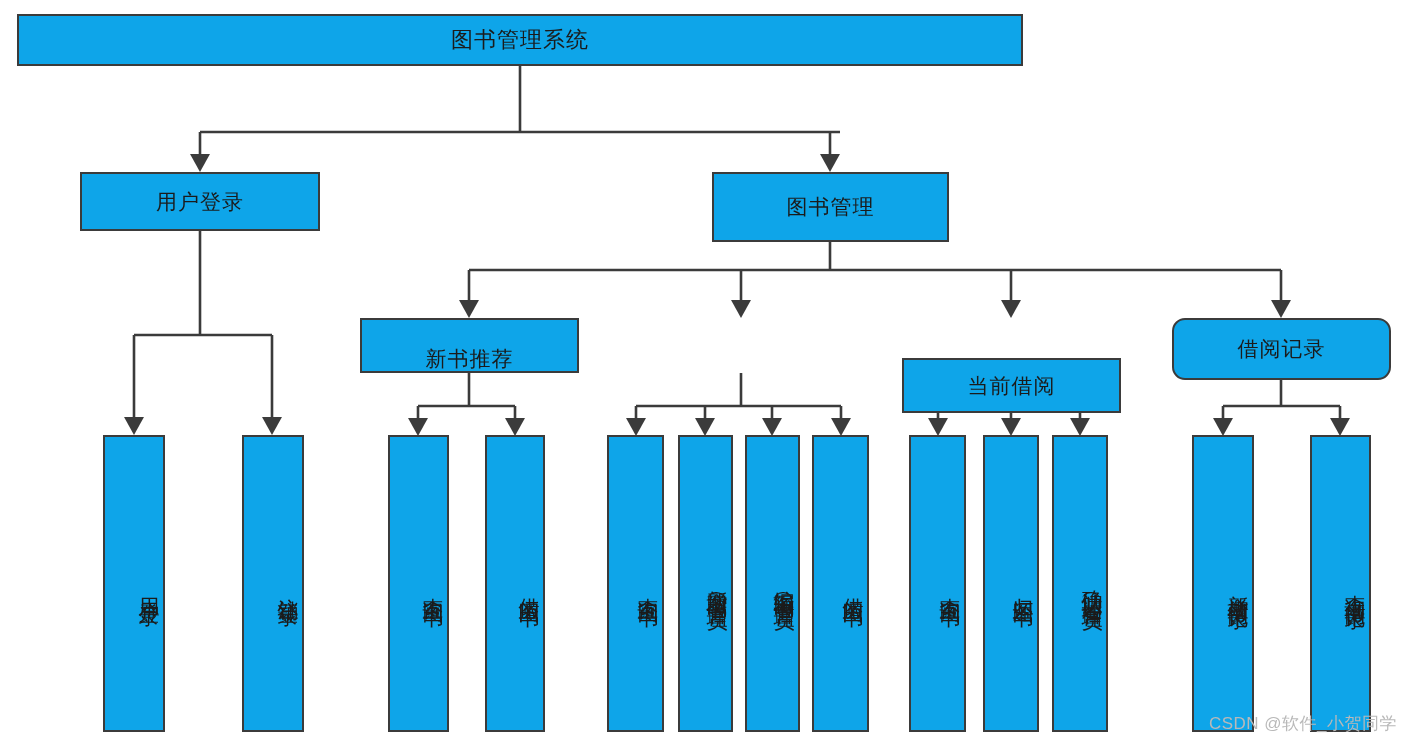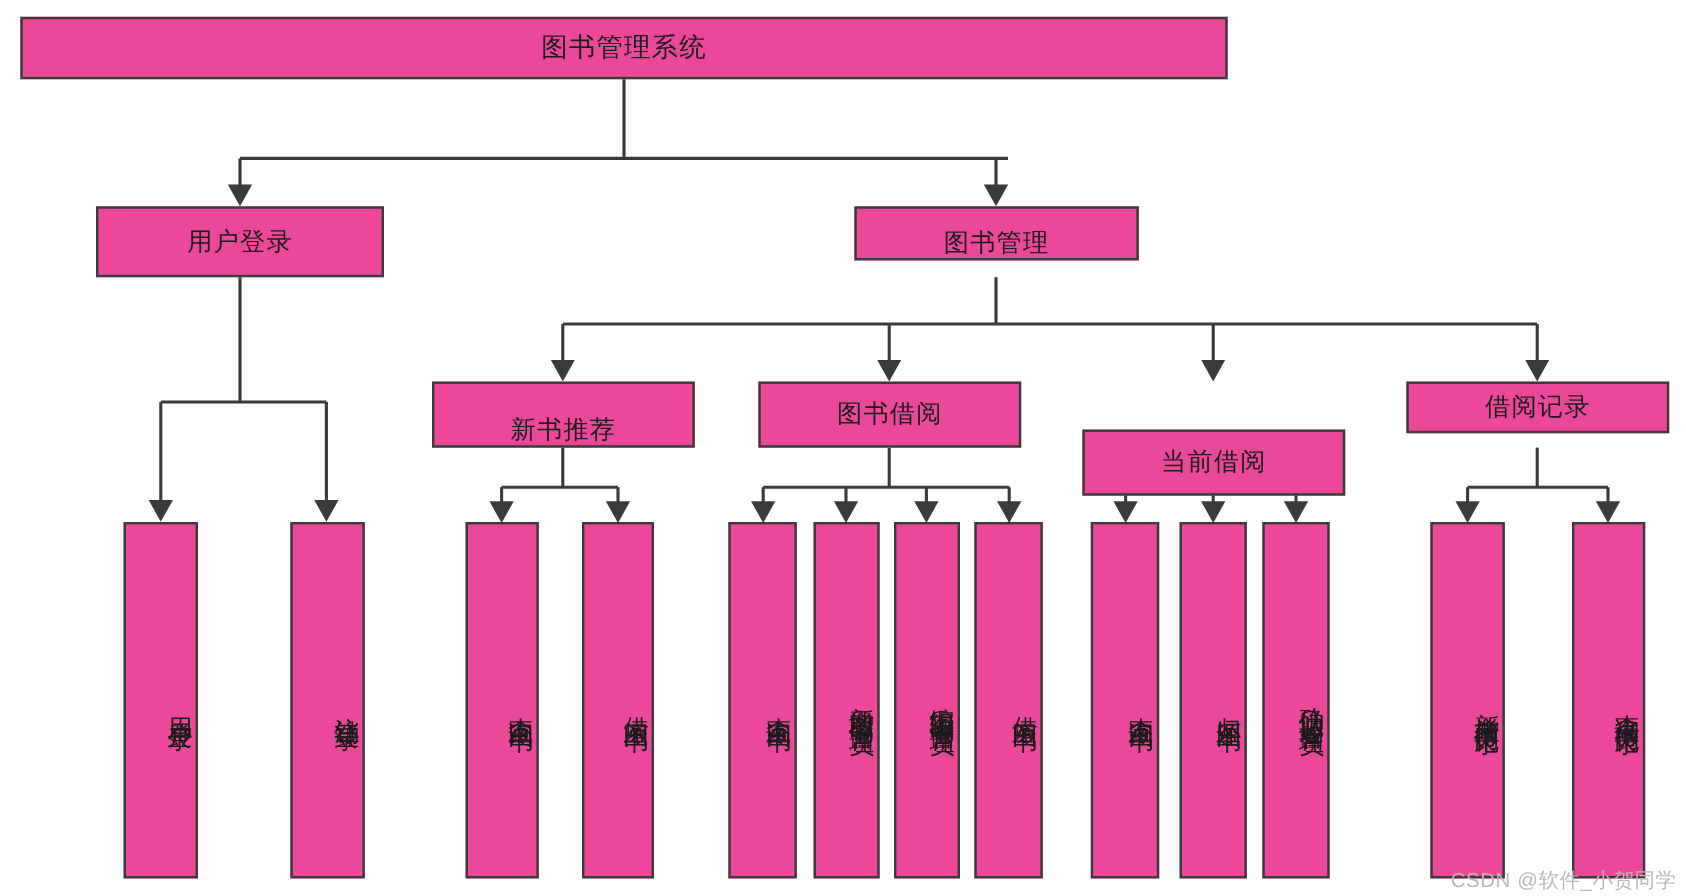--- a/index.html
+++ b/index.html
@@ -22,21 +22,21 @@
     position: absolute;
     left: 0;
     top: 0;
     width: 1405px;
     height: 747px;
     pointer-events: none;
   }
   .node {
     position: absolute;
     box-sizing: border-box;
-    background: #ec4899;
+    background: #0ea5e9;
     border: 2px solid #3b3b3b;
     display: flex;
     align-items: center;
     justify-content: center;
     color: #1b1b1b;
   }
   .node.h {
     font-size: 21px;
     letter-spacing: 1px;
     line-height: 1.2;
@@ -55,21 +55,21 @@
   }
   .node.v .vlabel {
     writing-mode: vertical-rl;
     text-orientation: upright;
     letter-spacing: 3px;
     white-space: nowrap;
   }
   .watermark {
     position: absolute;
     right: 8px;
-    bottom: 2px;
+    bottom: 12px;
     font-size: 17px;
     color: #b9b9b9;
     letter-spacing: 0.5px;
     white-space: nowrap;
   }
 </style>
 </head>
 <body>
 
 <div id="canvas">
@@ -124,34 +124,31 @@
     </g>
   </svg>
 
   <div class="node h root" id="node-root" style="left: 17px; top: 14px; width: 1006px; height: 52px;">
       <span>图书管理系统</span>
     </div>
 
   <div class="node h" id="node-l2-0" style="left: 80px; top: 172px; width: 240px; height: 59px;">
       <span>用户登录</span>
     </div>
-  <div class="node h" id="node-l2-1" style="left: 712px; top: 172px; width: 237px; height: 45px; align-items: flex-end;">
+  <div class="node h" id="node-l2-1" style="left: 712px; top: 172px; width: 237px; height: 70px;">
       <span>图书管理</span>
     </div>
 
   <div class="node h" id="node-l3-0" style="left: 360px; top: 318px; width: 219px; height: 55px; align-items: flex-end;">
       <span>新书推荐</span>
     </div>
-  <div class="node h" id="node-l3-1" style="left: 632px; top: 318px; width: 219px; height: 55px;">
-      <span>图书借阅</span>
-    </div>
   <div class="node h" id="node-l3-2" style="left: 902px; top: 318px; width: 219px; height: 55px; margin-top: 40px;">
       <span>当前借阅</span>
     </div>
-  <div class="node h" id="node-l3-3" style="left: 1172px; top: 318px; width: 219px; height: 43px;">
+  <div class="node h" id="node-l3-3" style="left: 1172px; top: 318px; width: 219px; height: 62px; border-radius: 13px;">
       <span>借阅记录</span>
     </div>
 
   <div class="node v" id="node-leaf-0" style="left: 103px; top: 435px; width: 62px; height: 297px;">
       <span class="vlabel">用户登录</span>
     </div>
   <div class="node v" id="node-leaf-1" style="left: 242px; top: 435px; width: 62px; height: 297px;">
       <span class="vlabel">注销登录</span>
     </div>
   <div class="node v" id="node-leaf-2" style="left: 388px; top: 435px; width: 61px; height: 297px;">

